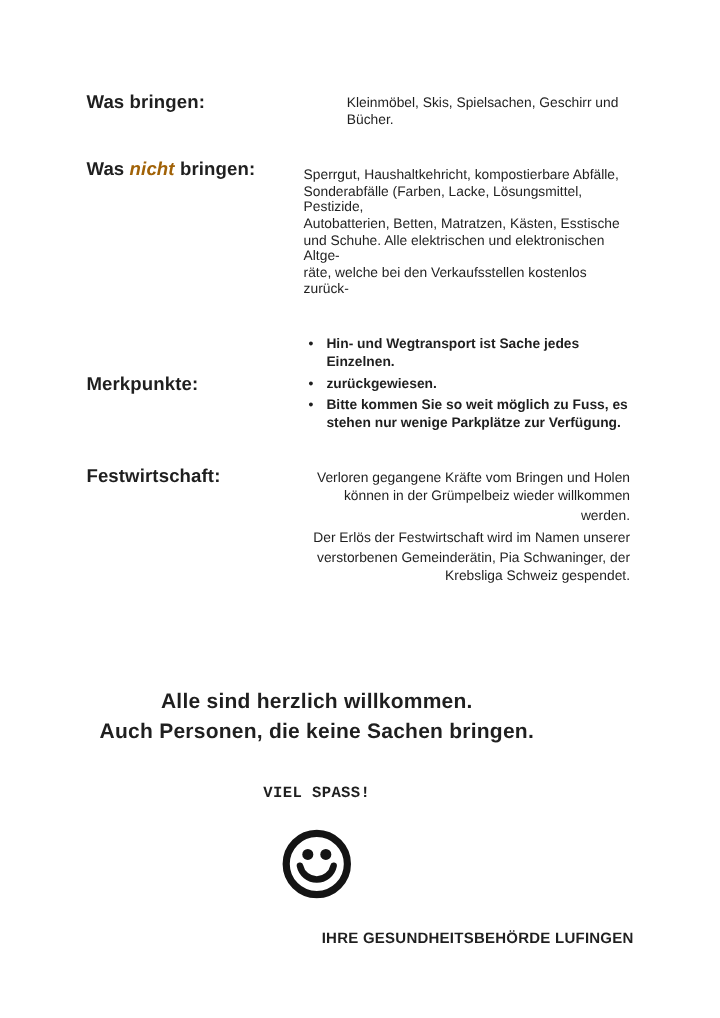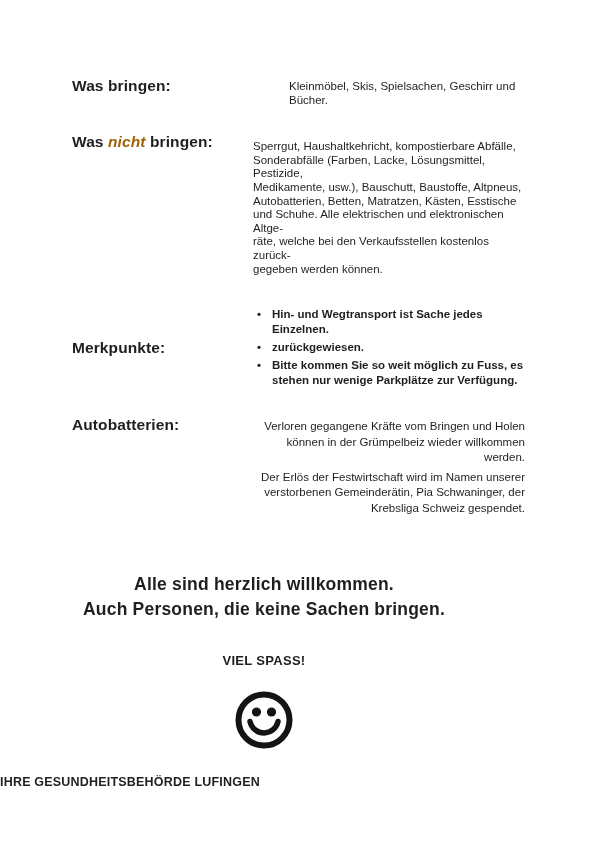--- a/index.html
+++ b/index.html
@@ -39,39 +39,40 @@
     flex:0 0 15px;
     padding-left:4px;
     font-size:11.5px;
     font-weight:700;
     line-height:15px;
   }
   .bullet-text{font-weight:700;line-height:15px;}
   .para{line-height:15.5px;text-align:right;}
   .para + .para{margin-top:4px;}
   .welcome{
-    margin-top:56px;
+    margin-top:83px;
     text-align:center;
     font-weight:700;
     font-size:17.5px;
     line-height:25px;
     letter-spacing:.2px;
   }
   .fun{
     margin-top:31px;
     text-align:center;
     font-weight:700;
     font-size:13px;
     line-height:15px;
     letter-spacing:.3px;
+    font-family:Liberation Mono, monospace;
   }
   .smiley{display:block;margin:23px auto 0;}
   .signature{
     margin-top:26px;
-    text-align:left;
+    text-align:right;
     font-weight:700;
     font-size:12.5px;
     line-height:15px;
     letter-spacing:.2px;
   }
 </style>
 </head>
 <body>
 
 <div class="page">
@@ -81,25 +82,23 @@
     <section class="info-row row-1">
       <div class="info-label">Was bringen:</div>
       <div class="info-content">Kleinmöbel, Skis, Spielsachen, Geschirr und Bücher.</div>
     </section>
 
     <section class="info-row row-2">
       <div class="info-label"><span>Was </span><span class="em-red">nicht</span><span> bringen:</span></div>
       <div class="info-content">
           <div>Sperrgut, Haushaltkehricht, kompostierbare Abfälle,</div>
           <div>Sonderabfälle (Farben, Lacke, Lösungsmittel, Pestizide,</div>
-          <div>Medikamente, usw.), Bauschutt, Baustoffe, Altpneus,</div>
           <div>Autobatterien, Betten, Matratzen, Kästen, Esstische</div>
           <div>und Schuhe. Alle elektrischen und elektronischen Altge-</div>
           <div>räte, welche bei den Verkaufsstellen kostenlos zurück-</div>
-          <div>gegeben werden können.</div>
         </div>
     </section>
 
     <section class="info-row row-3">
       <div class="info-label">Merkpunkte:</div>
       <div class="info-content">
         <div class="bullet-item">
           <span class="bullet-marker">•</span>
           <div class="bullet-text">
               <div>Hin- und Wegtransport ist Sache jedes Einzelnen.</div>
@@ -115,21 +114,21 @@
           <span class="bullet-marker">•</span>
           <div class="bullet-text">
               <div>Bitte kommen Sie so weit möglich zu Fuss, es</div>
               <div>stehen nur wenige Parkplätze zur Verfügung.</div>
             </div>
         </div>
       </div>
     </section>
 
     <section class="info-row row-4">
-      <div class="info-label">Autobatterien:</div>
+      <div class="info-label">Festwirtschaft:</div>
       <div class="info-content">
         <div class="para">
             <div>Verloren gegangene Kräfte vom Bringen und Holen</div>
             <div>können in der Grümpelbeiz wieder willkommen werden.</div>
           </div>
         <div class="para">
             <div>Der Erlös der Festwirtschaft wird im Namen unserer</div>
             <div>verstorbenen Gemeinderätin, Pia Schwaninger, der</div>
             <div>Krebsliga Schweiz gespendet.</div>
           </div>

